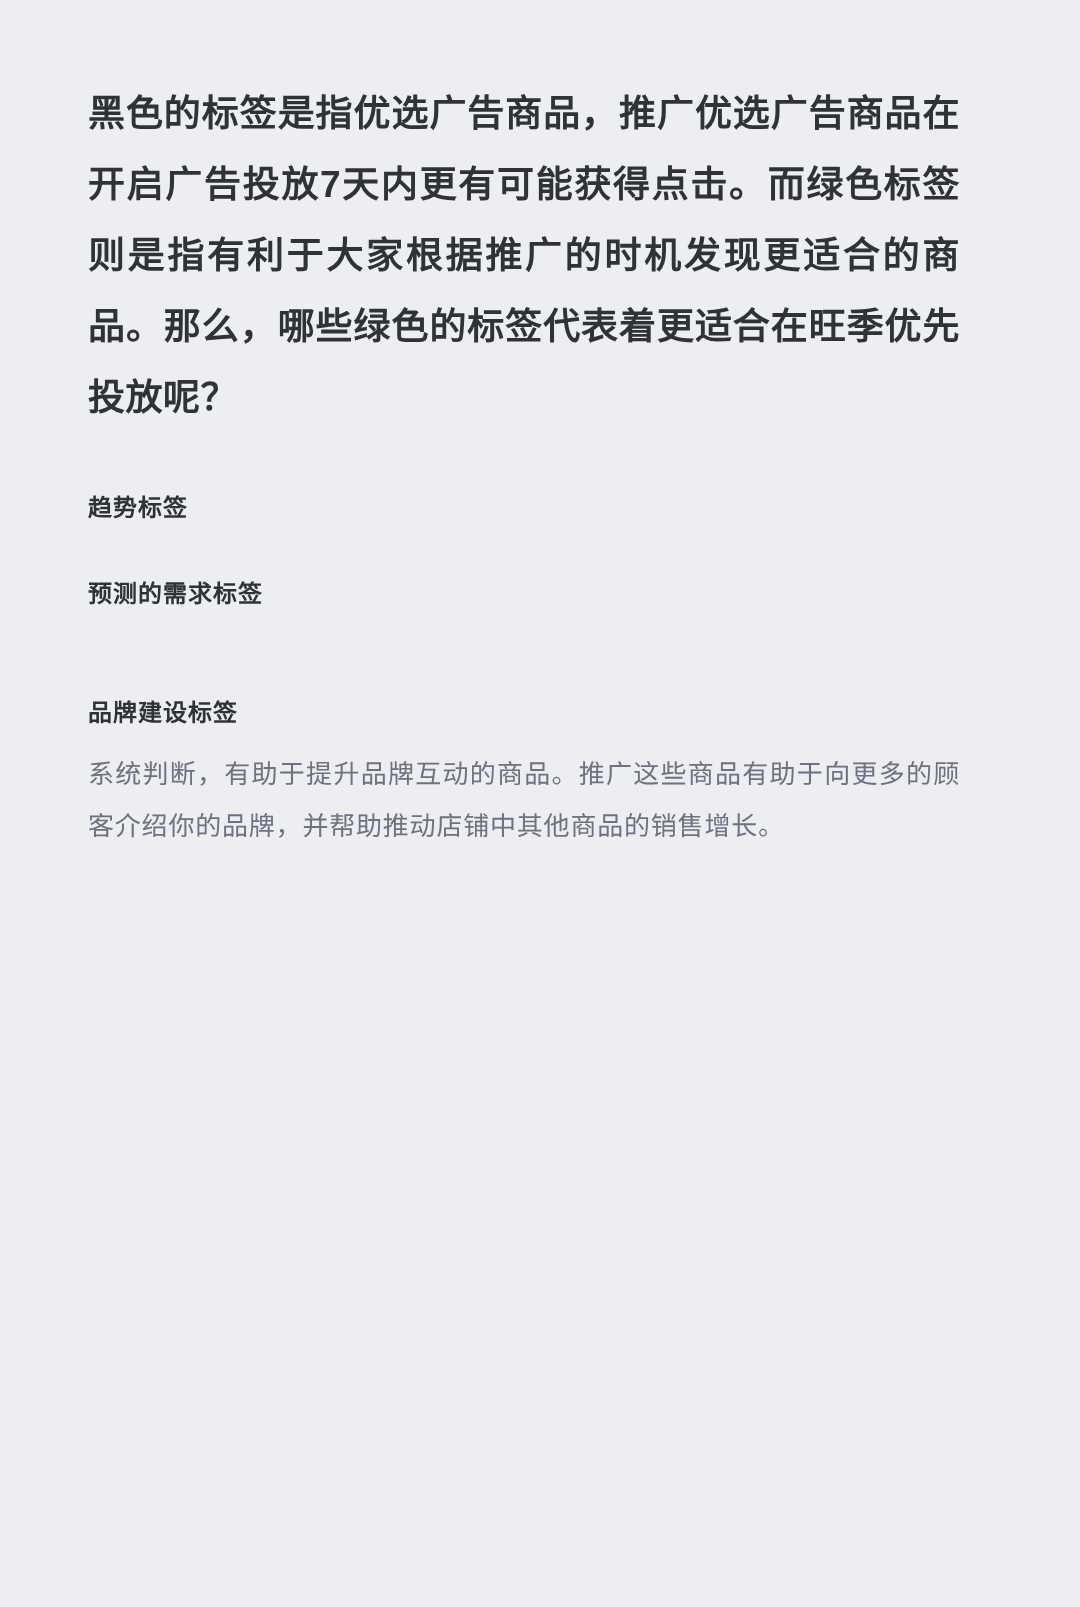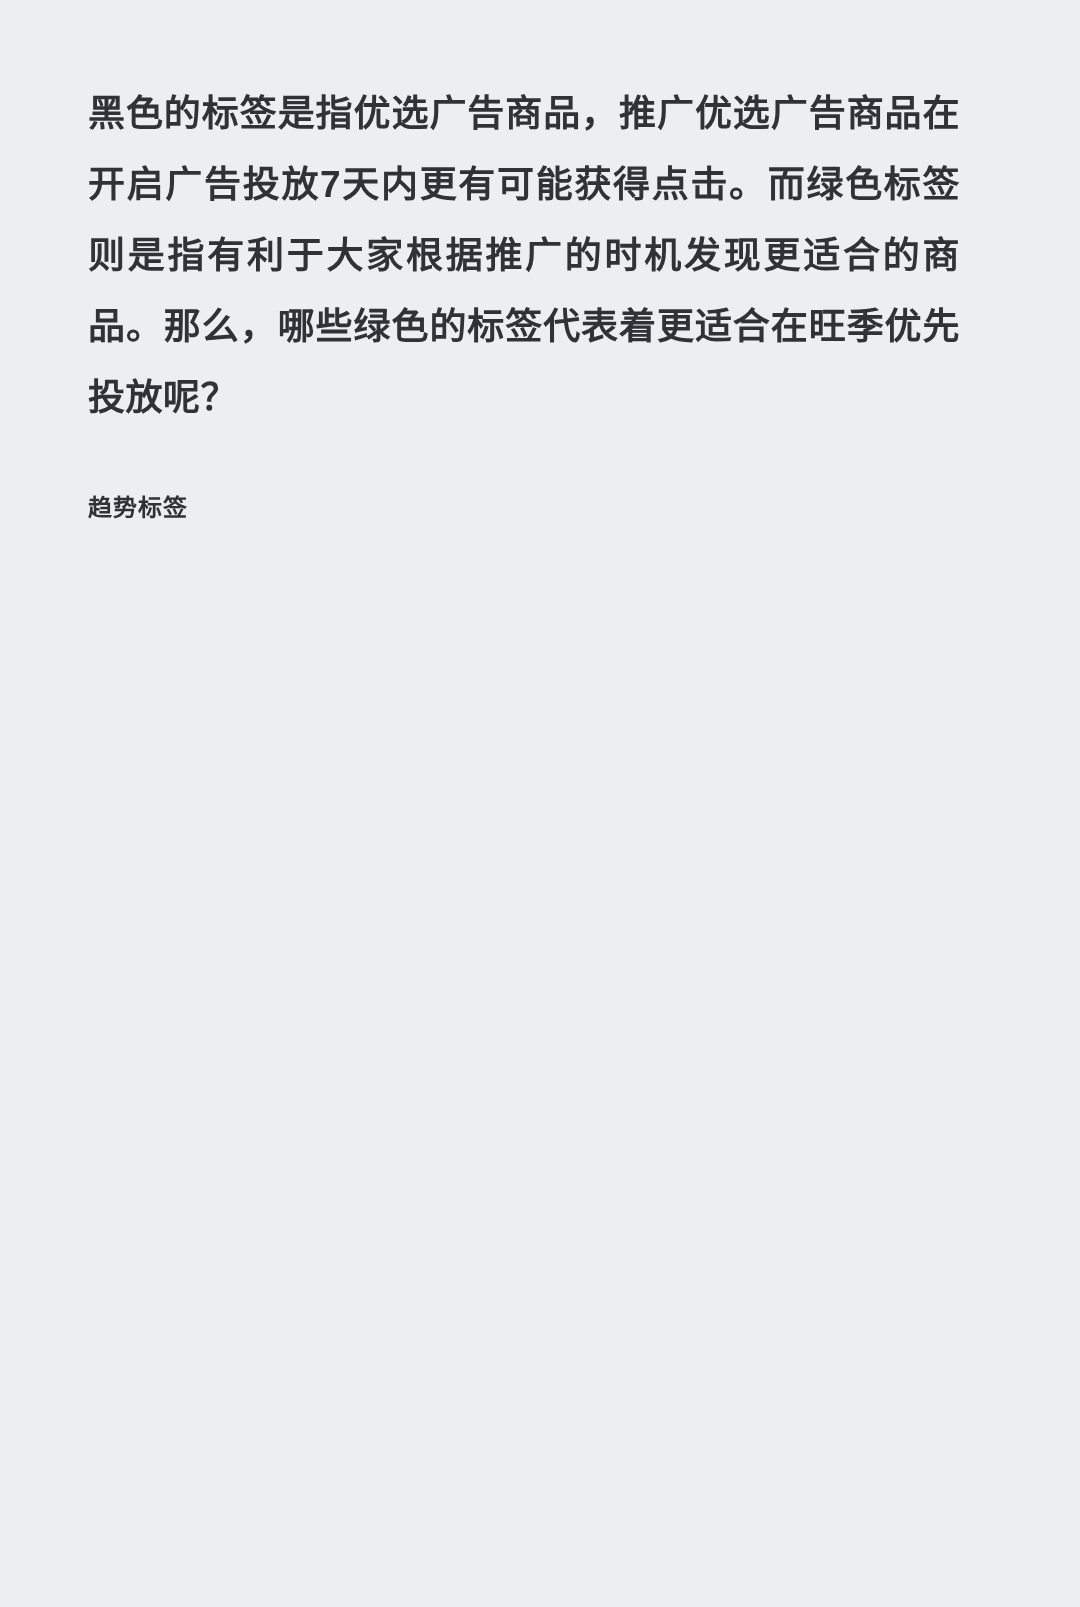--- a/index.html
+++ b/index.html
@@ -64,16 +64,21 @@
 
 <div class="page">
 
   <p class="intro">黑色的标签是指优选广告商品，推广优选广告商品在开启广告投放7天内更有可能获得点击。而绿色标签则是指有利于大家根据推广的时机发现更适合的商品。那么，哪些绿色的标签代表着更适合在旺季优先投放呢？</p>
 
   <div class="section">
     <h2 class="section-title">趋势标签</h2>
   </div>
 
   <div class="section gap-lg">
+    <h2 class="section-title">预测的需求标签</h2>
   </div>
 
+  <div class="section">
+    <h2 class="section-title">品牌建设标签</h2>
+    <p class="section-body">系统判断，有助于提升品牌互动的商品。推广这些商品有助于向更多的顾客介绍你的品牌，并帮助推动店铺中其他商品的销售增长。</p>
+  </div>
 
 </div>
 
 </body></html>

